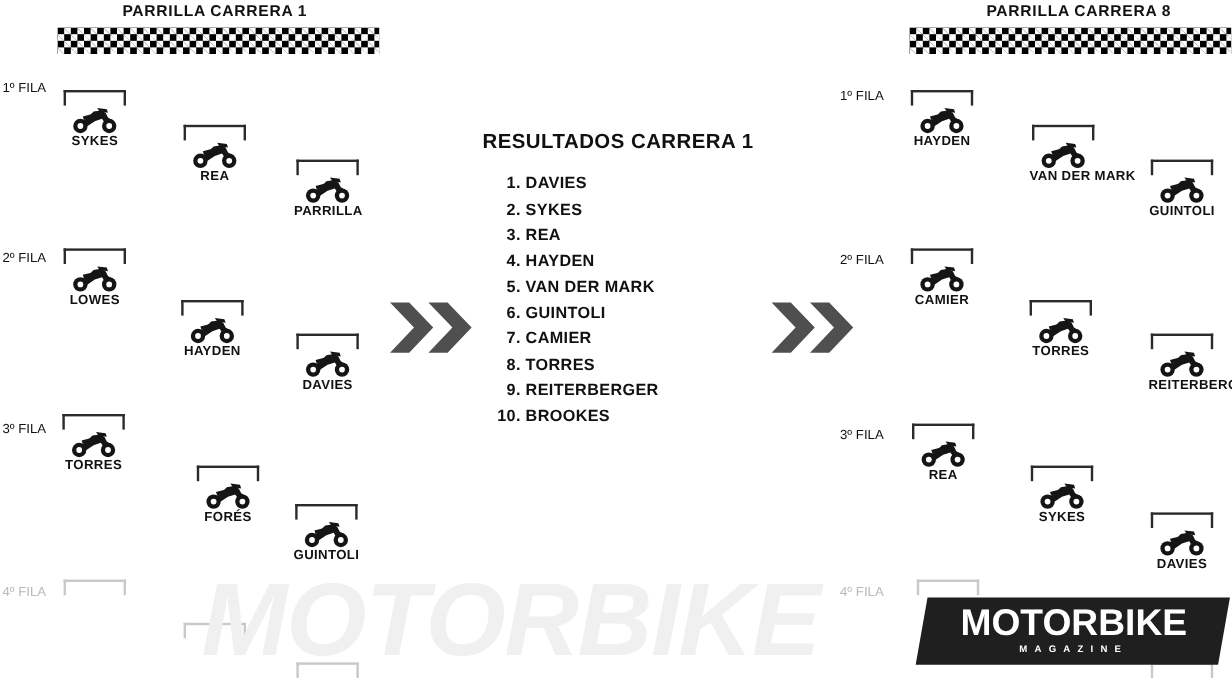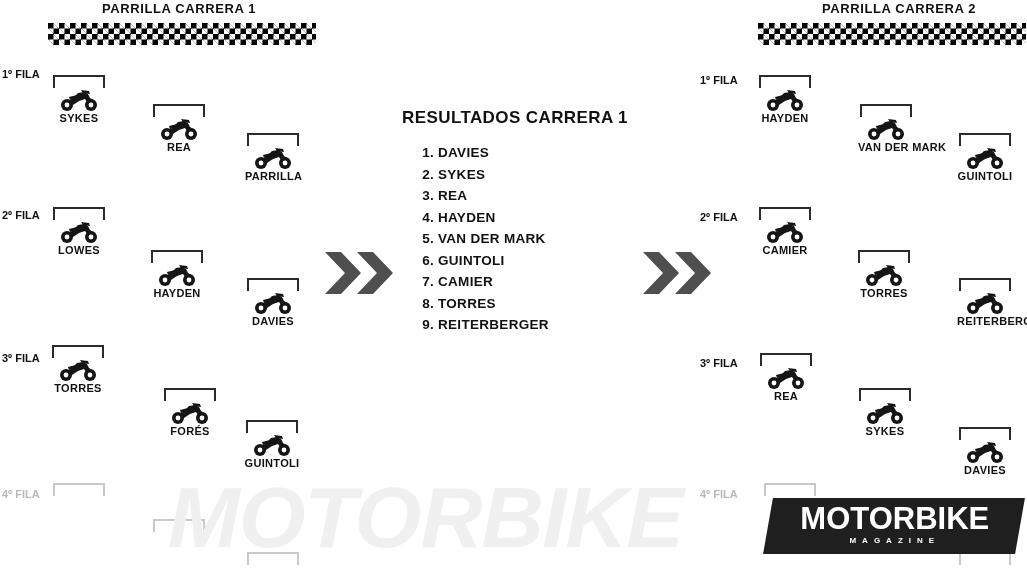--- a/index.html
+++ b/index.html
@@ -40,21 +40,21 @@
       linear-gradient(45deg, #fff 25%, transparent 25%, transparent 75%, #fff 75%, #fff);
     background-size: 11px 11px;
     background-position: 0 0, 5.5px 5.5px;
   }
   #flag1 { left: 48px; top: 23px; width: 268px; }
   #flag2 { left: 758px; top: 23px; width: 268px; }
 
   .row-label {
     position: absolute;
     font-size: 11px;
-    font-weight: bold;
+    font-weight: normal;
     color: #111;
     white-space: nowrap;
   }
   .row-label.faded { color: #b9b9b9; }
 
   .slot {
     position: absolute;
     width: 56px;
     text-align: center;
   }
@@ -165,21 +165,21 @@
     letter-spacing: 6px;
     margin-top: 2px;
   }
 </style>
 </head>
 <body>
 
 <div class="stage">
 
   <div class="grid-title" id="grid1-title">PARRILLA CARRERA 1</div>
-  <div class="grid-title" id="grid2-title">PARRILLA CARRERA 2</div>
+  <div class="grid-title" id="grid2-title">PARRILLA CARRERA 8</div>
 
   <div class="flag" id="flag1"></div>
   <div class="flag" id="flag2"></div>
 
   <div id="row-labels-left">
       <div class="row-label" style="left: 2px; top: 68px;">1º FILA</div>
       <div class="row-label" style="left: 2px; top: 209px;">2º FILA</div>
       <div class="row-label" style="left: 2px; top: 352px;">3º FILA</div>
       <div class="row-label faded" style="left: 2px; top: 488px;">4º FILA</div>
     </div>
@@ -543,20 +543,21 @@
     <ol id="results-list">
         <li><span class="num">1.</span><span>DAVIES</span></li>
         <li><span class="num">2.</span><span>SYKES</span></li>
         <li><span class="num">3.</span><span>REA</span></li>
         <li><span class="num">4.</span><span>HAYDEN</span></li>
         <li><span class="num">5.</span><span>VAN DER MARK</span></li>
         <li><span class="num">6.</span><span>GUINTOLI</span></li>
         <li><span class="num">7.</span><span>CAMIER</span></li>
         <li><span class="num">8.</span><span>TORRES</span></li>
         <li><span class="num">9.</span><span>REITERBERGER</span></li>
+        <li><span class="num">10.</span><span>BROOKES</span></li>
       </ol>
   </div>
 
   <div class="wm-text">MOTORBIKE</div>
   <div class="wm-badge">
     <div class="wm-badge-inner">
       <div class="wm-badge-main">MOTORBIKE</div>
       <div class="wm-badge-sub">MAGAZINE</div>
     </div>
   </div>

